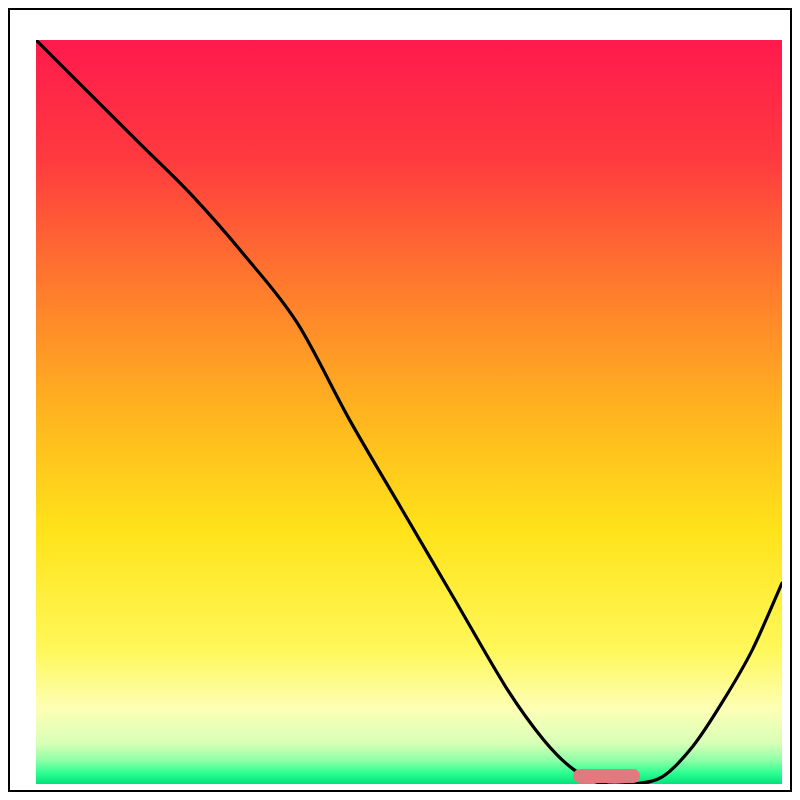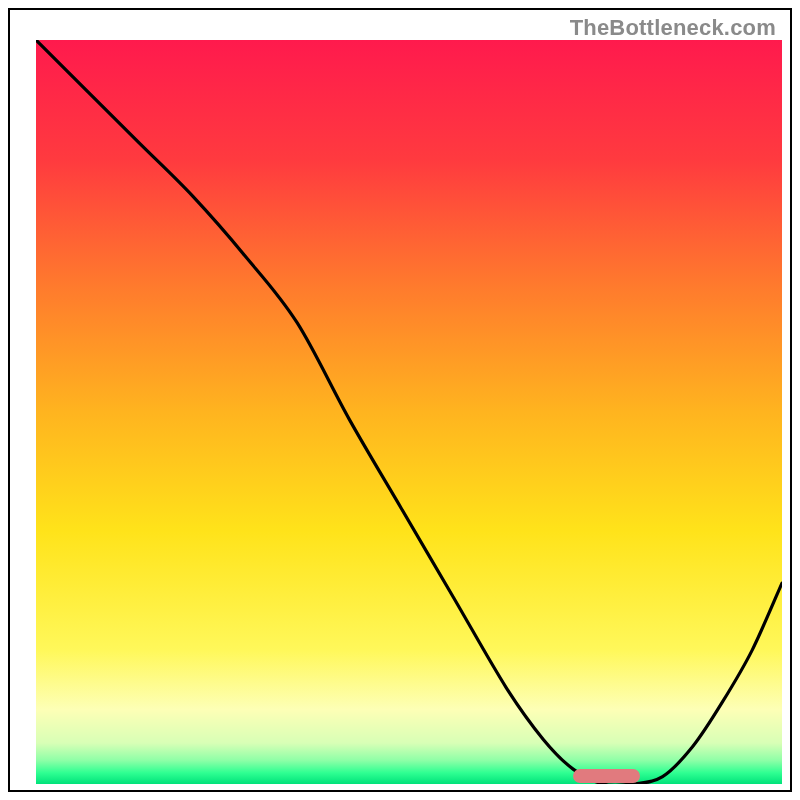--- a/index.html
+++ b/index.html
@@ -48,21 +48,20 @@
   .marker {
     position: absolute;
     background: #e17a7e;
     border-radius: 8px;
   }
 </style>
 </head>
 <body>
 
 <div class="frame">
-  <div class="watermark">TheBottleneck.com</div>
 
   <div class="plot-area">
     <svg class="gradient-bg" viewBox="0 0 746 744" preserveAspectRatio="none">
       <defs>
         <linearGradient id="bg-grad" x1="0" y1="0" x2="0" y2="1">
             <stop offset="0.00%" stop-color="#ff1a4d"></stop>
             <stop offset="16.00%" stop-color="#ff3a3f"></stop>
             <stop offset="33.00%" stop-color="#ff7a2d"></stop>
             <stop offset="50.00%" stop-color="#ffb41f"></stop>
             <stop offset="66.00%" stop-color="#ffe31a"></stop>

